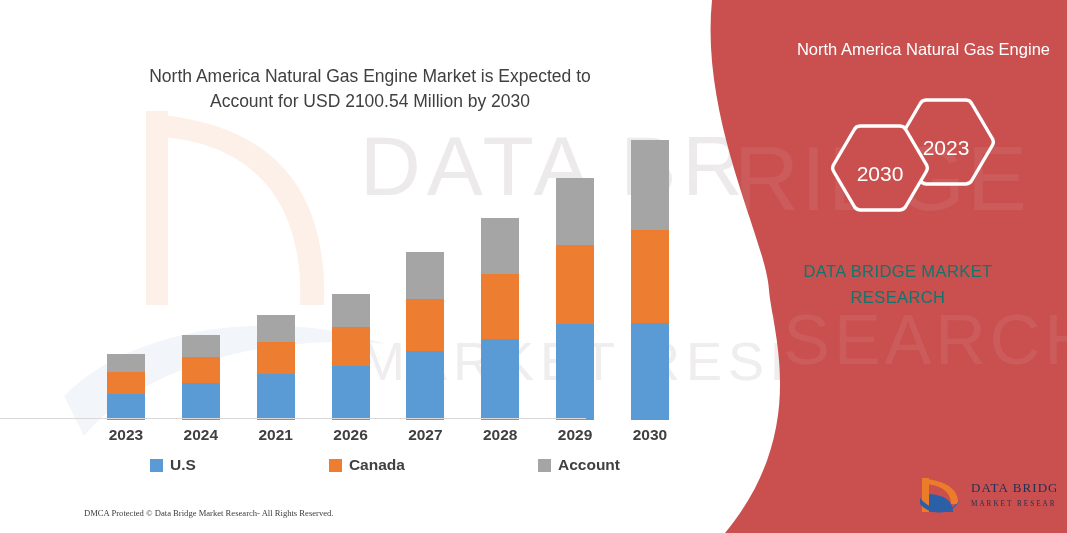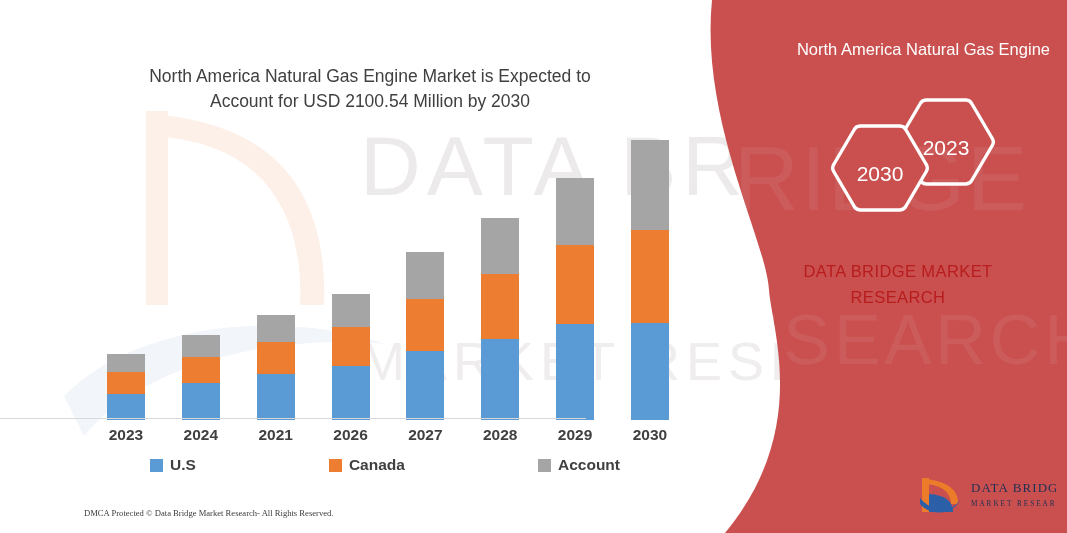--- a/index.html
+++ b/index.html
@@ -117,21 +117,21 @@
   #panel-wm2 {
     position:absolute; left:-12px; top:300px;
     font-size:70px; letter-spacing:4px;
     color:rgba(255,255,255,0.07);
     white-space:nowrap; pointer-events:none; user-select:none;
   }
   #hexes { position:absolute; left:118px; top:90px; width:220px; height:130px; }
 
   #brand-name {
     position:absolute; left:58px; top:258px; width:300px;
-    text-align:center; color:#b91c1c; font-size:16.5px; line-height:1.6;
+    text-align:center; color:#0f766e; font-size:16.5px; line-height:1.6;
     letter-spacing:.4px;
   }
 
   #panel-logo {
     position:absolute; left:916px; top:474px;
     width:140px; height:44px;
   }
 </style>
 </head>
 <body>

